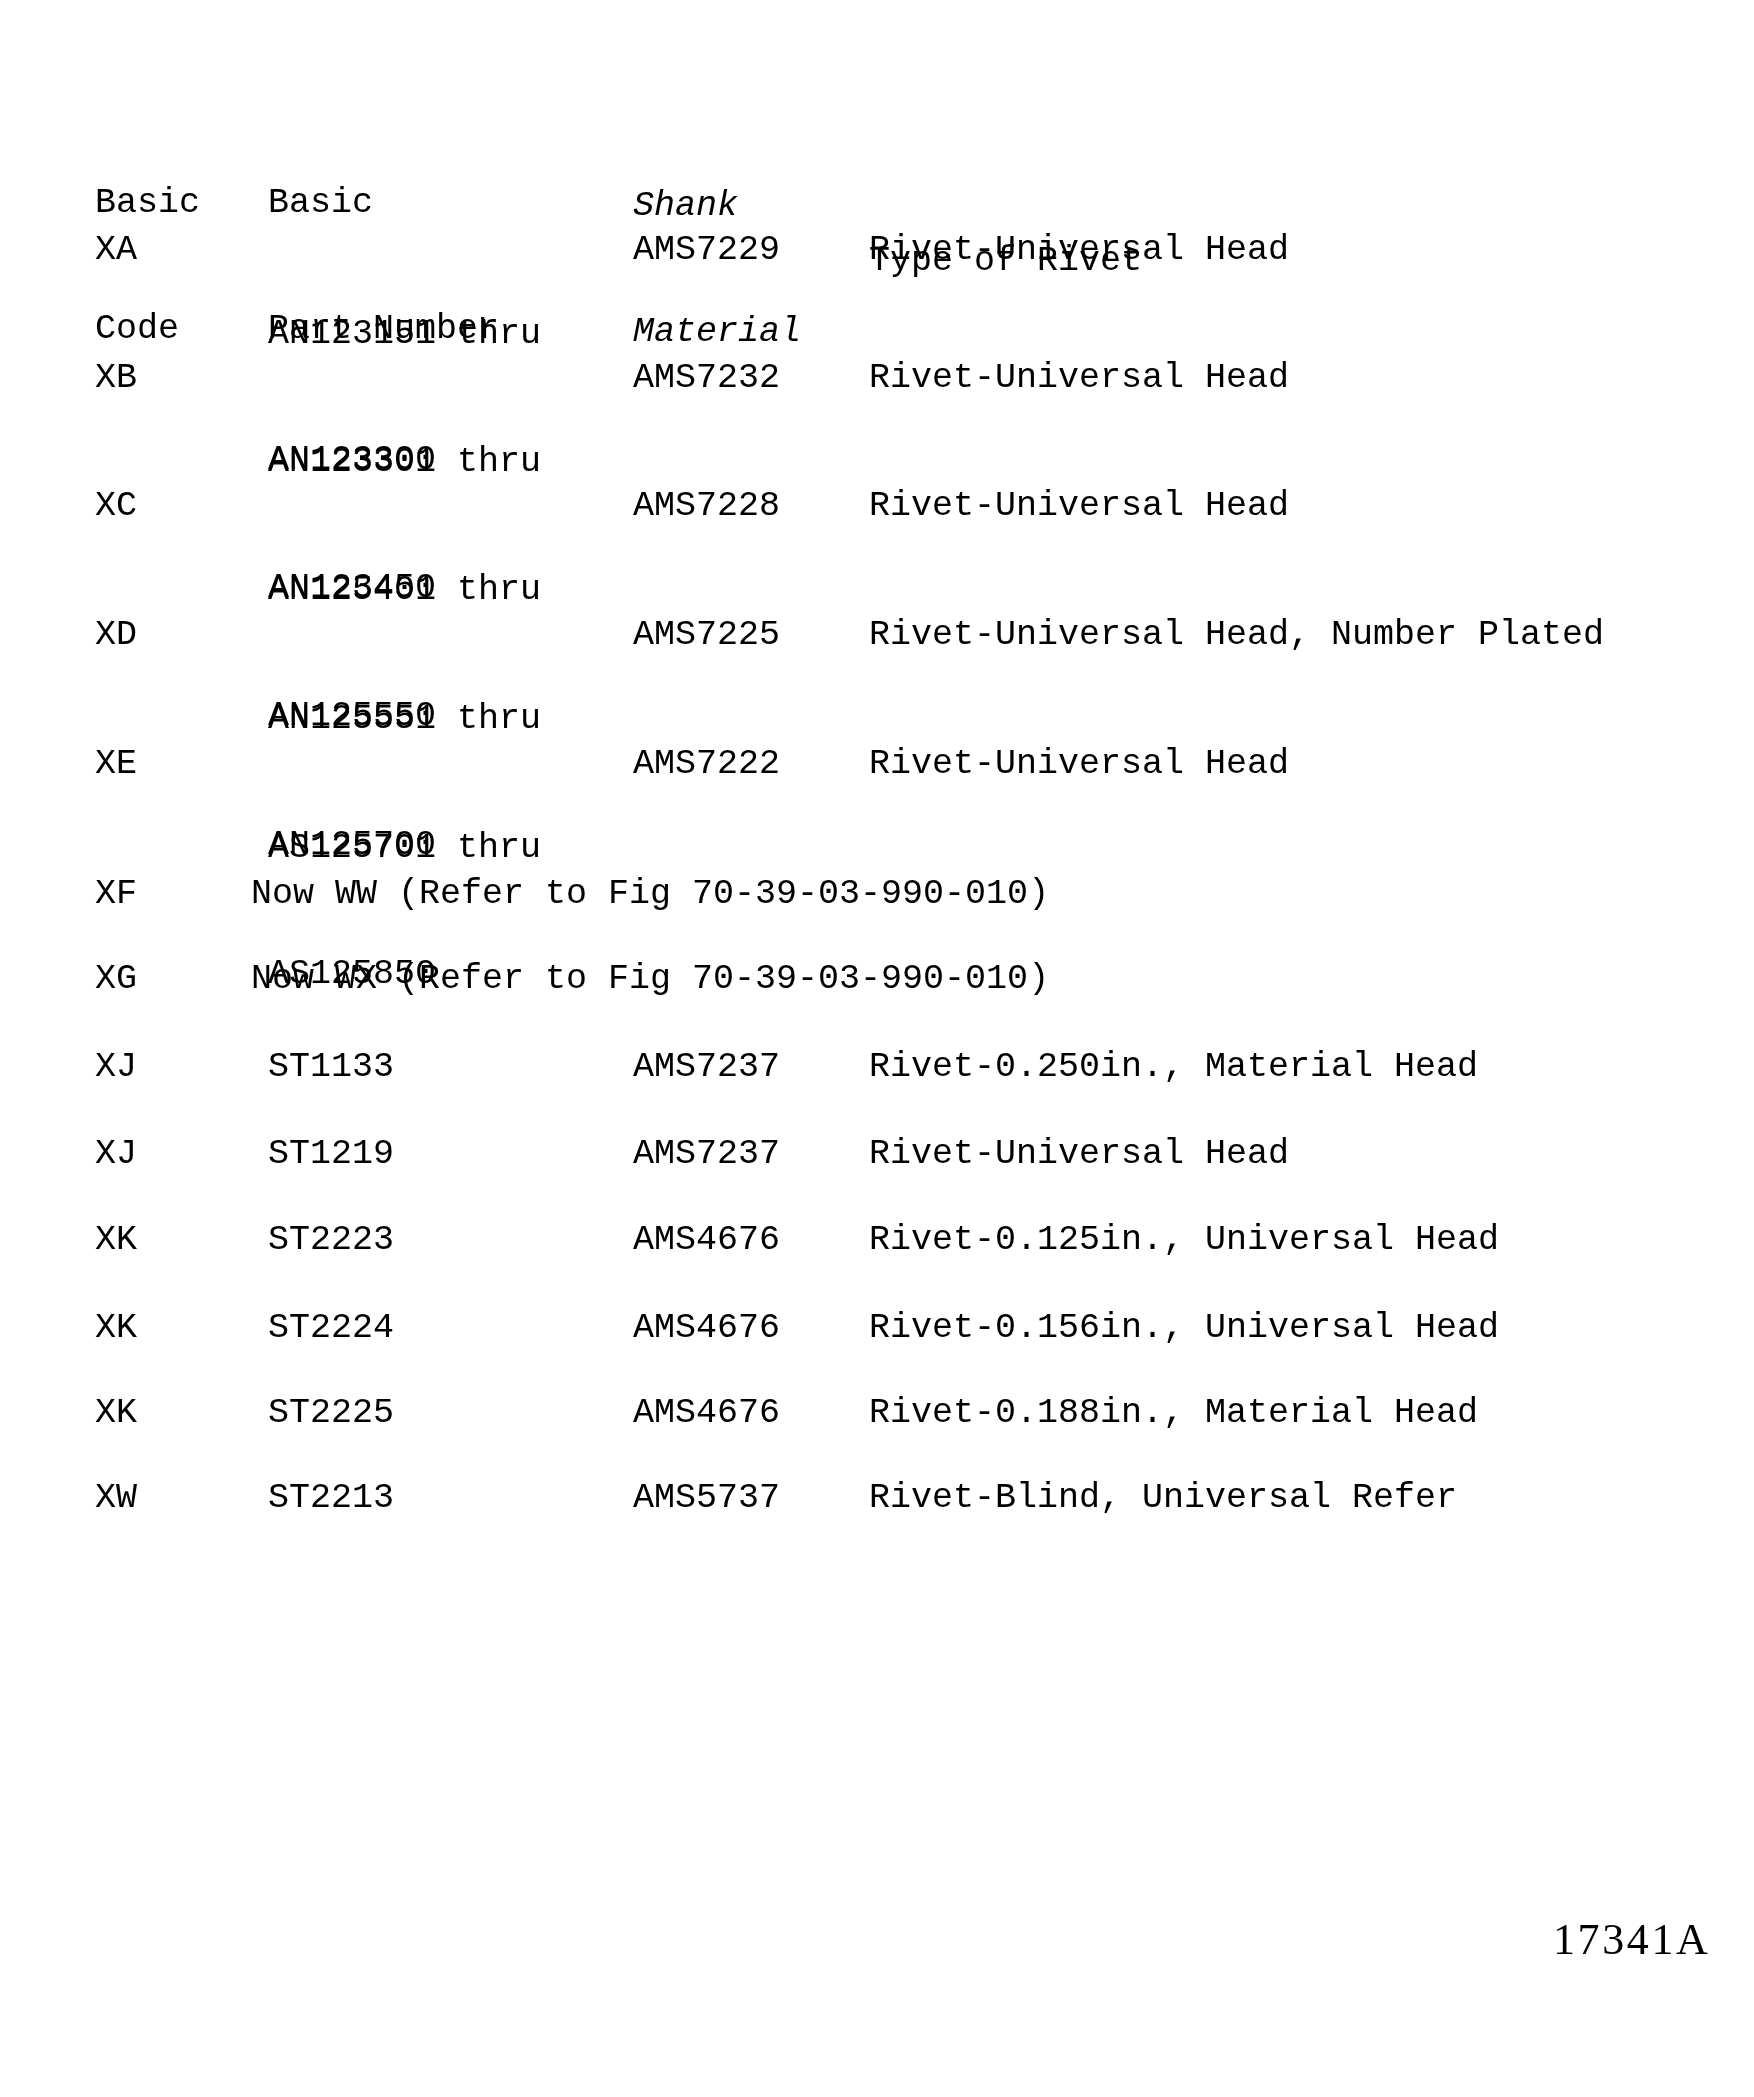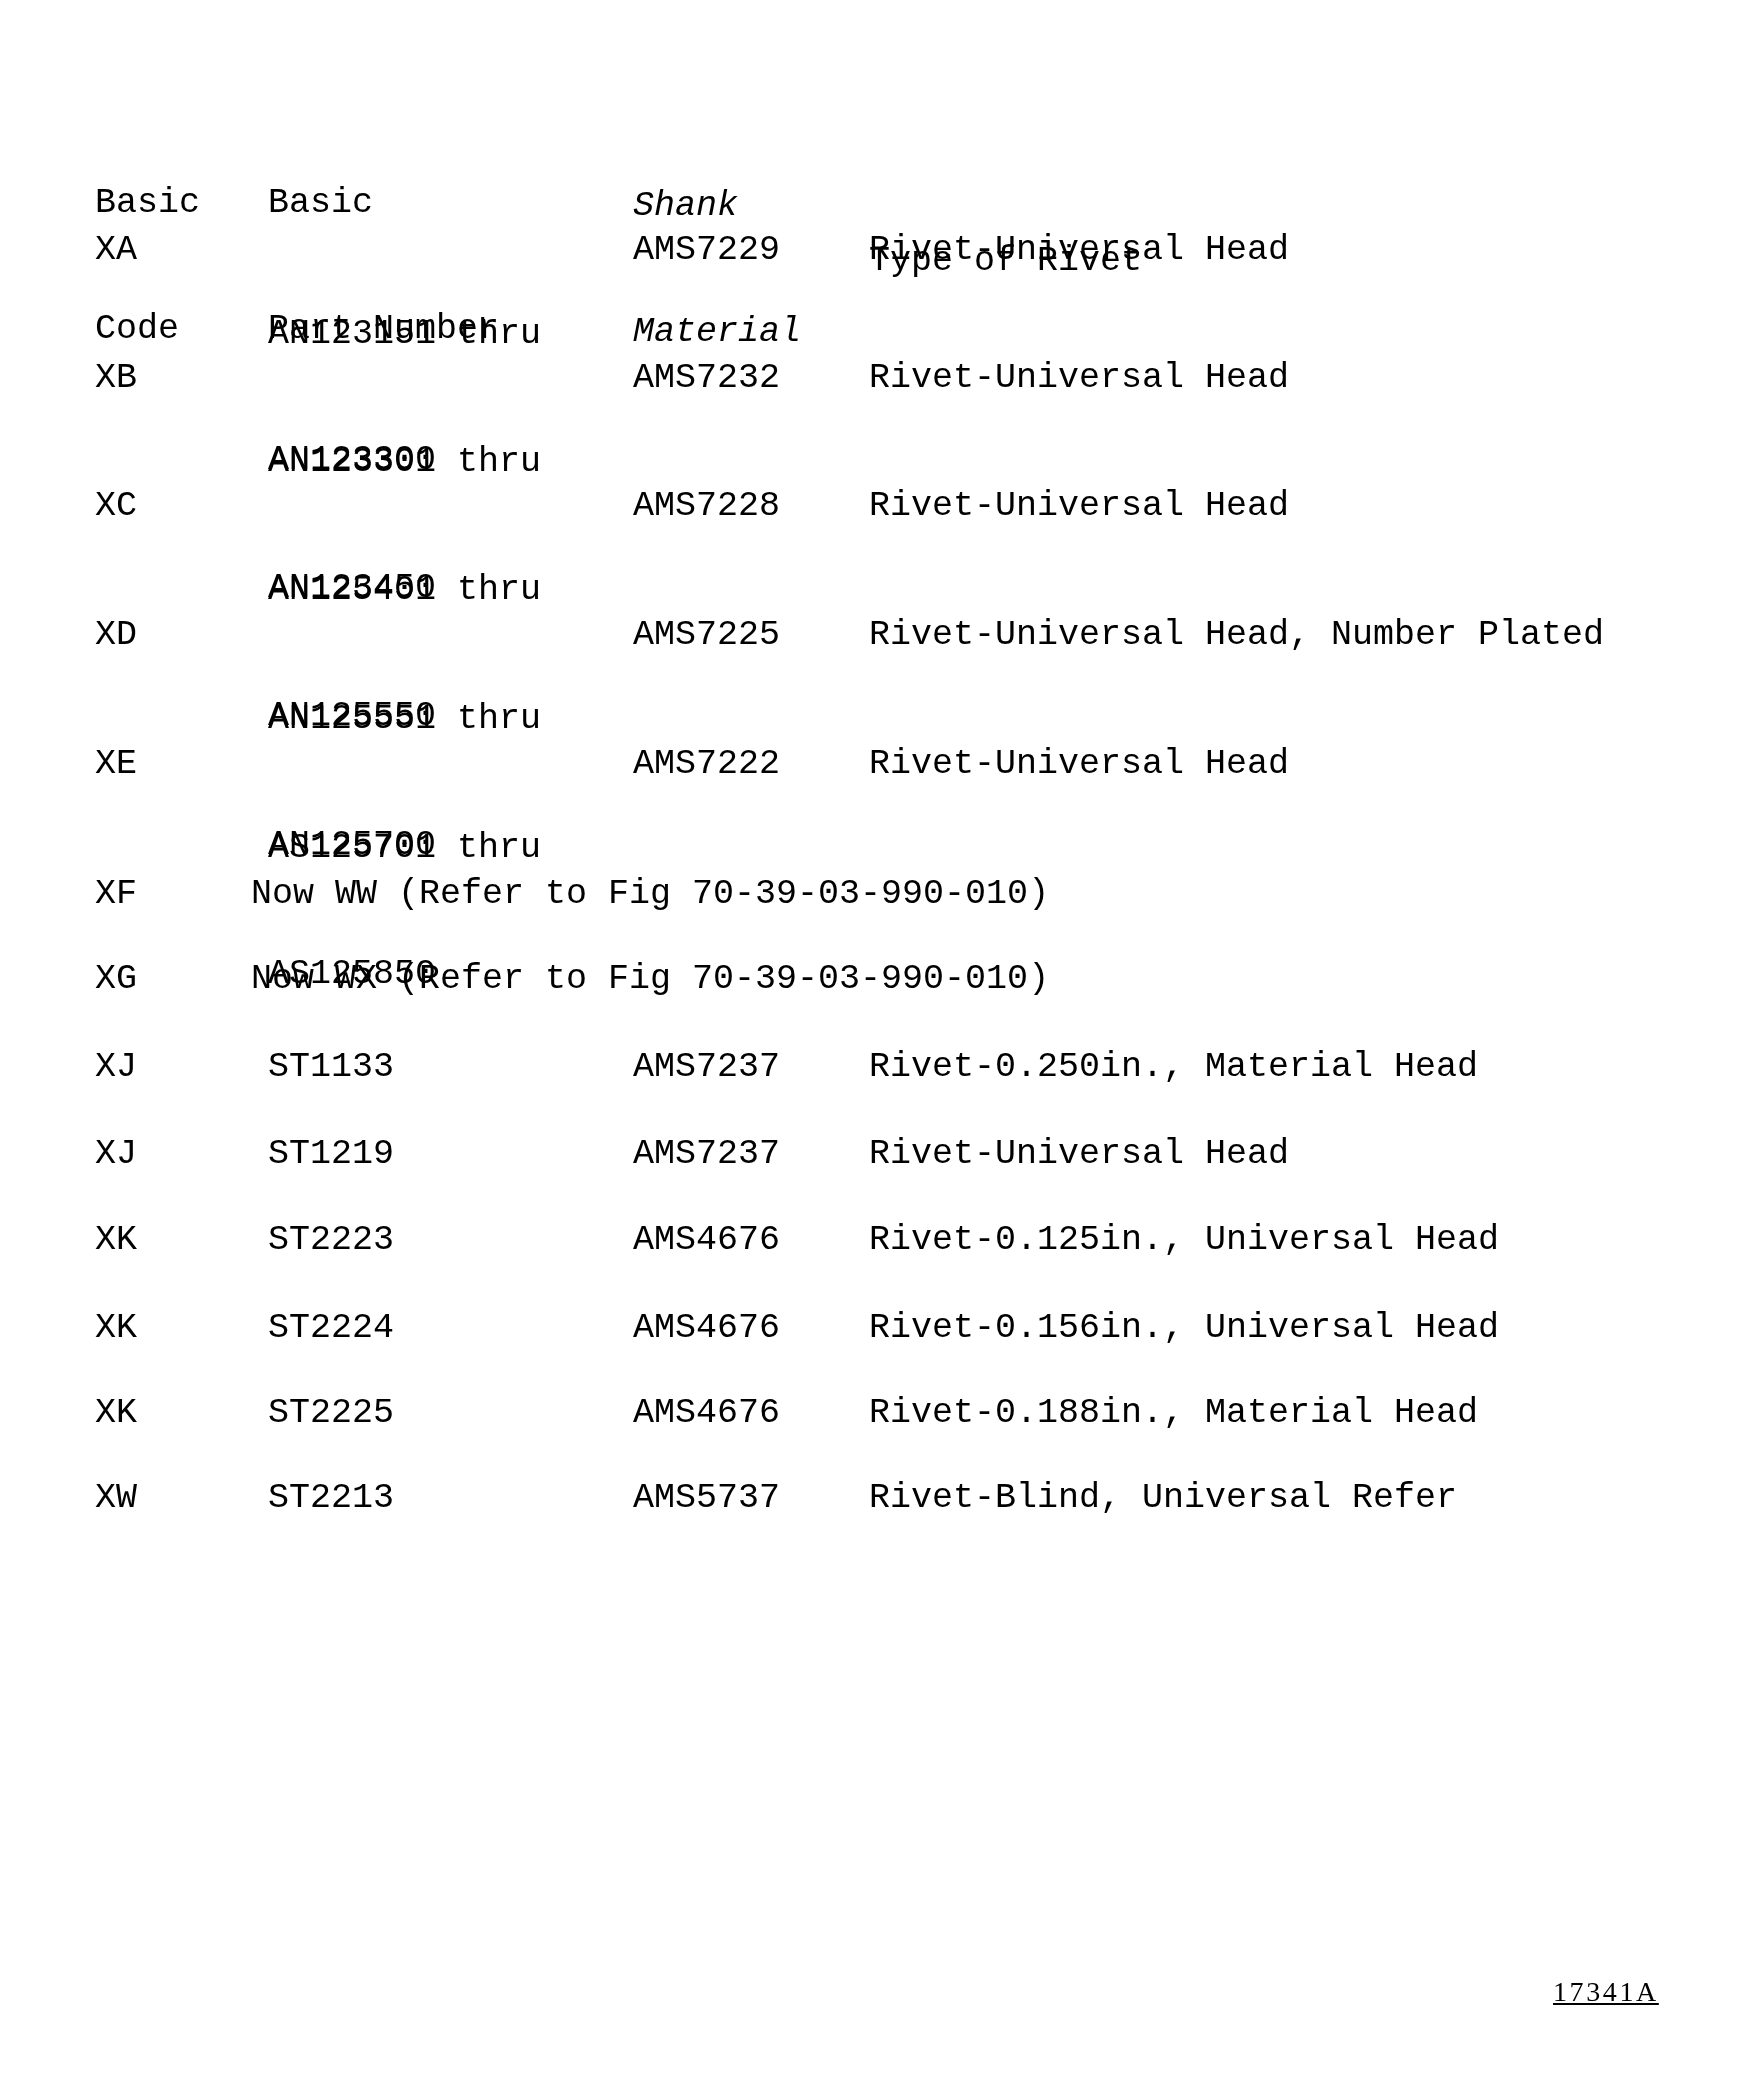--- a/index.html
+++ b/index.html
@@ -36,26 +36,25 @@
     }
     .c-code { left: 78px; }
     .c-part { left: 251px; }
     .c-mat  { left: 616px; }
     .c-type { left: 852px; }
     .c-span { left: 234px; }
     .line { display: block; }
     .footer {
       position: absolute;
       left: 1536px;
-      top: 1971px;
+      top: 1919px;
       font-family: "Liberation Serif", "DejaVu Serif", serif;
-      font-size: 28px;
+      font-size: 44px;
       letter-spacing: 2.6px;
       white-space: pre;
-      text-decoration: underline;
     }
   </style>
 </head>
 <body>
 
 <div class="page">
 
   <div class="hdr" style="top:98px;">
     <div class="cell c-code">
       <span class="line">Basic</span>

